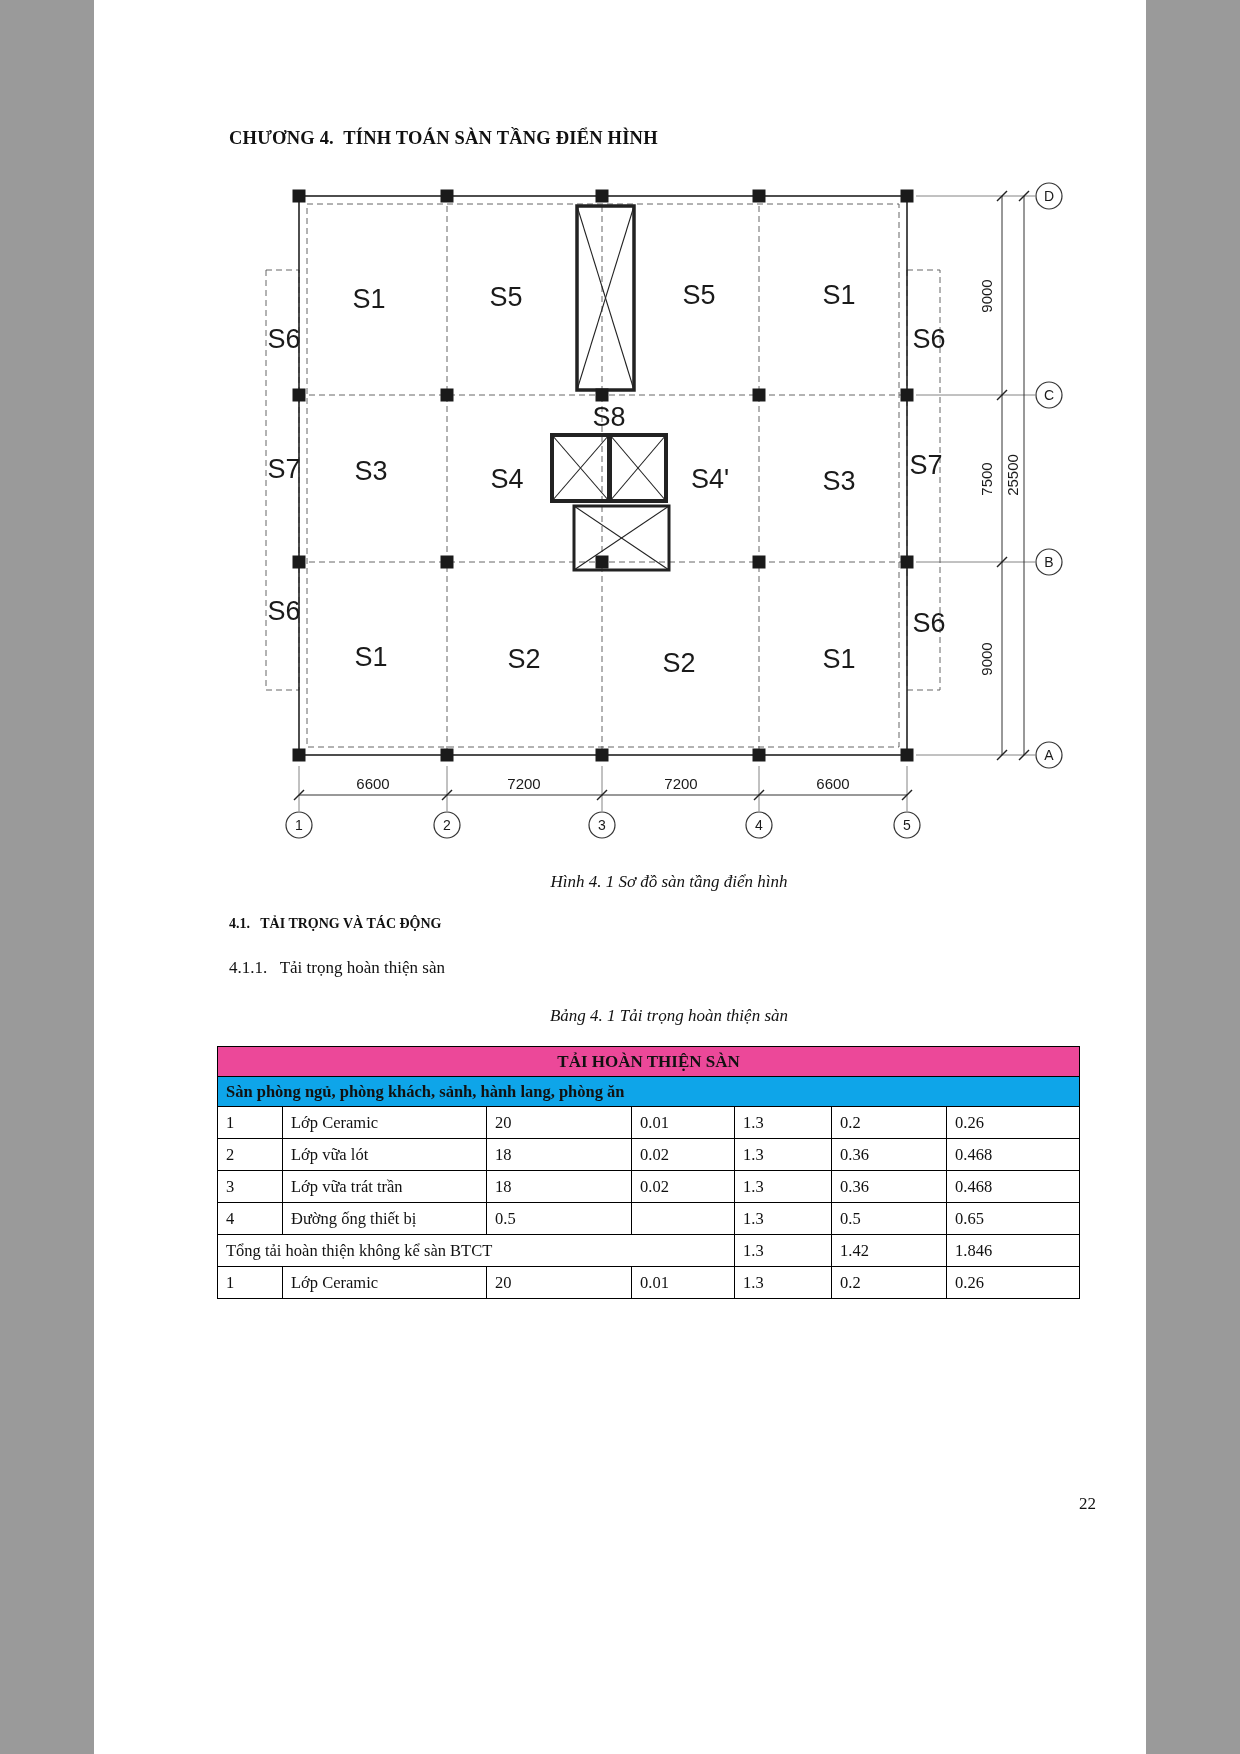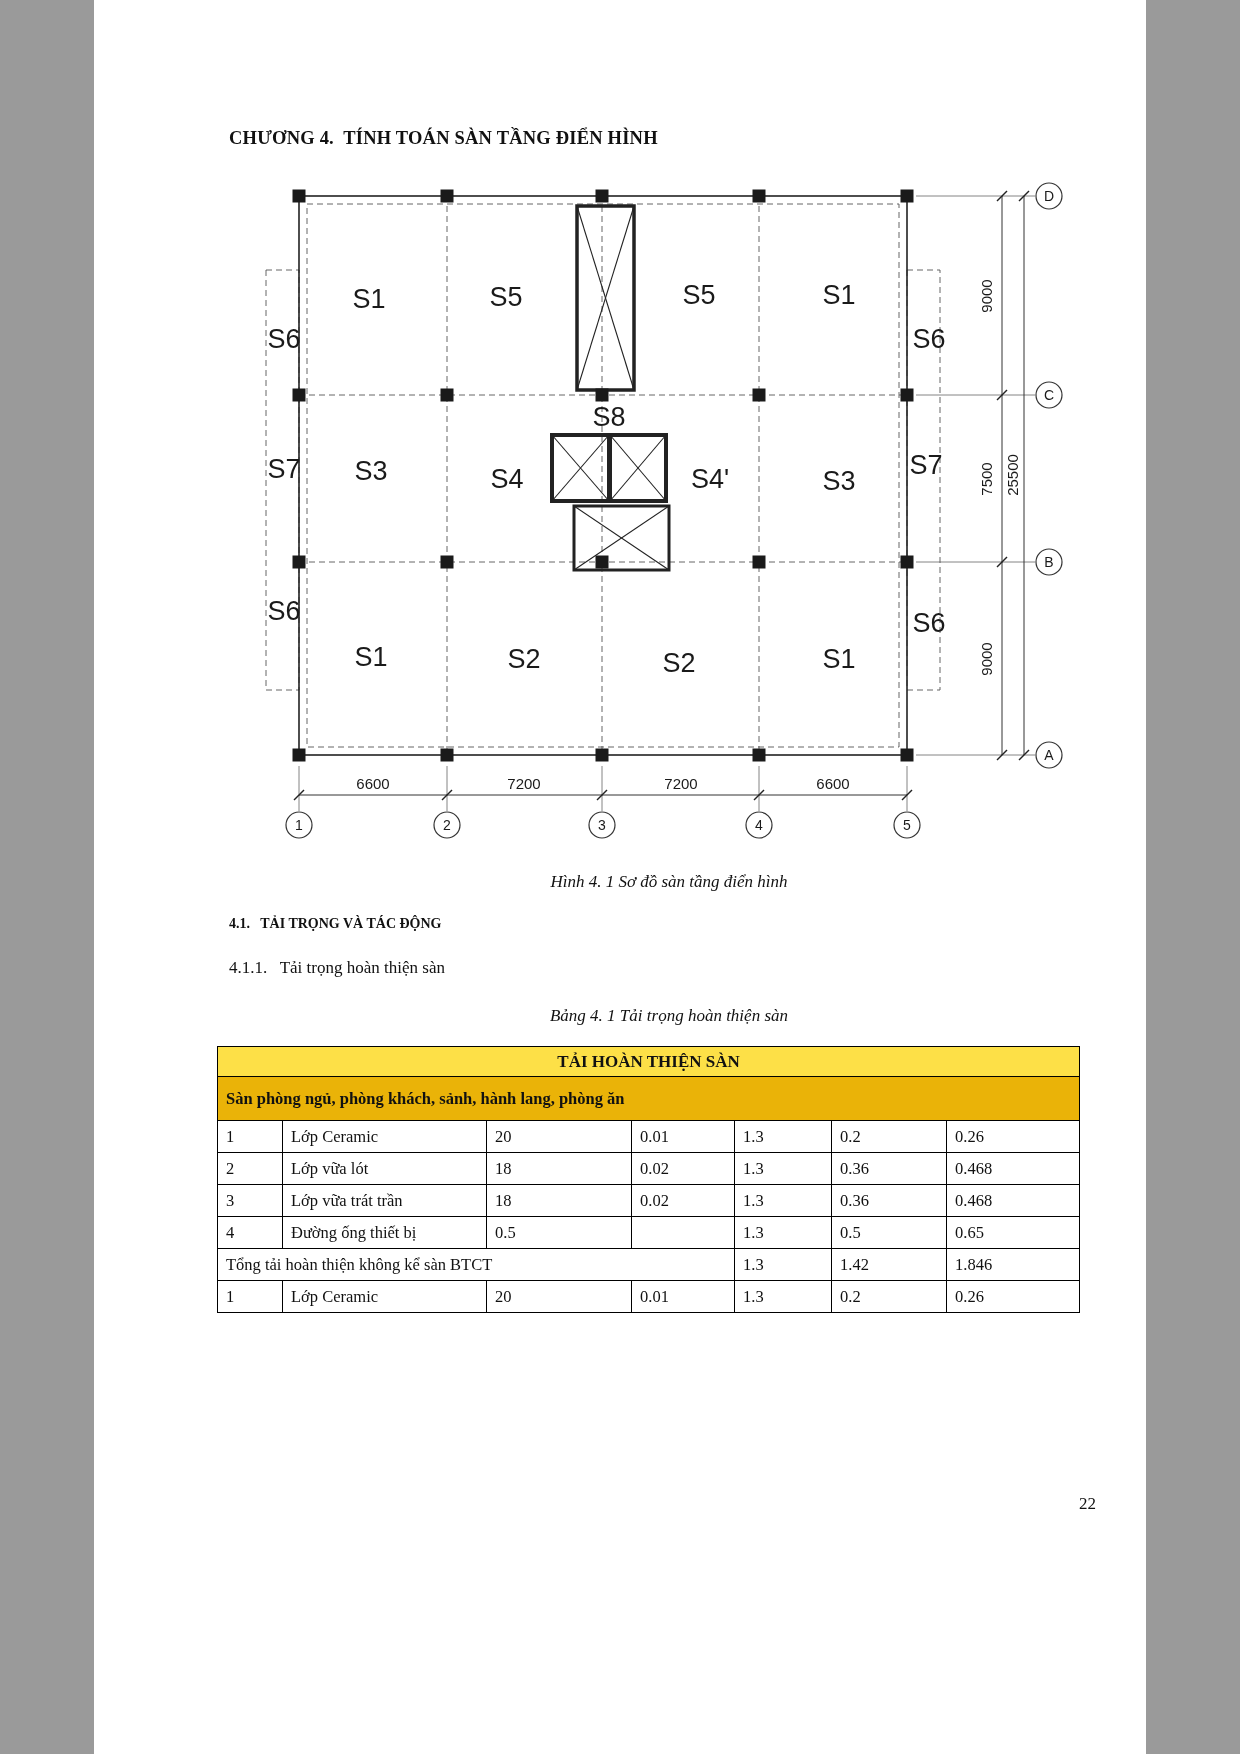--- a/index.html
+++ b/index.html
@@ -41,24 +41,24 @@
   }
   table.load-table td{
     border:1px solid #000;
     padding:4px 8px;
     vertical-align:top;
     line-height:23px;
     overflow:hidden;
   }
   tr.row-title td{
     text-align:center;font-weight:bold;font-size:17px;
-    background:#fde047;padding:3px 8px;
+    background:#ec4899;padding:3px 8px;
   }
   tr.row-group td{
-    font-weight:bold;background:#eab308;padding:10px 8px;
+    font-weight:bold;background:#0ea5e9;padding:3px 8px;
   }
   tr.row-head td{
     height:88px;line-height:30px;
     text-align:justify;
   }
   .page-number{
     position:absolute;left:985px;top:1494px;font-size:17px;
   }
   svg text{font-family:"Liberation Sans", sans-serif;fill:#1a1a1a;}
   .slab-lbl{font-size:27px;}

